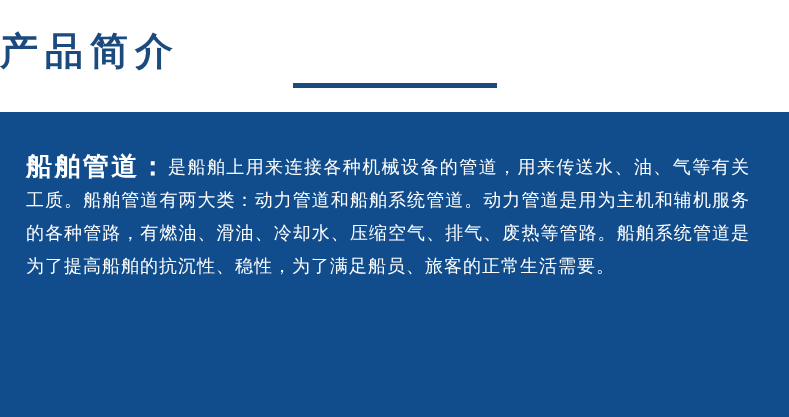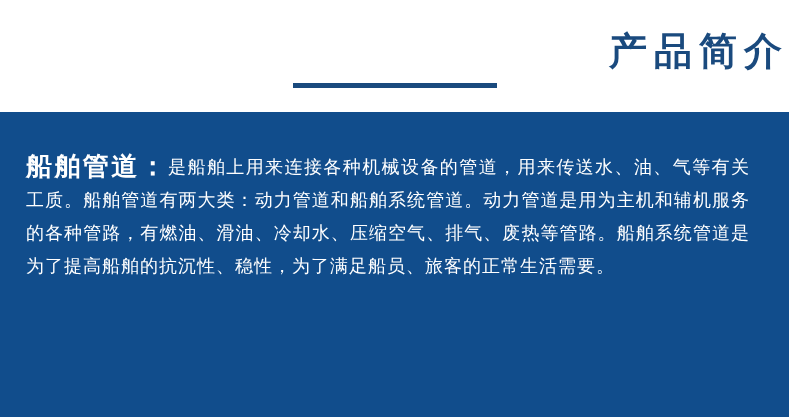--- a/index.html
+++ b/index.html
@@ -13,21 +13,21 @@
   .page {
     width: 789px;
     height: 417px;
     background: #ffffff;
     position: relative;
   }
   .header {
     width: 100%;
     height: 112px;
     background: #ffffff;
-    text-align: right;
+    text-align: left;
     padding-top: 30px;
   }
   .page-title {
     display: inline-block;
     font-size: 38px;
     font-weight: bold;
     color: #1a4a7e;
     letter-spacing: 7px;
     line-height: 1.15;
   }

